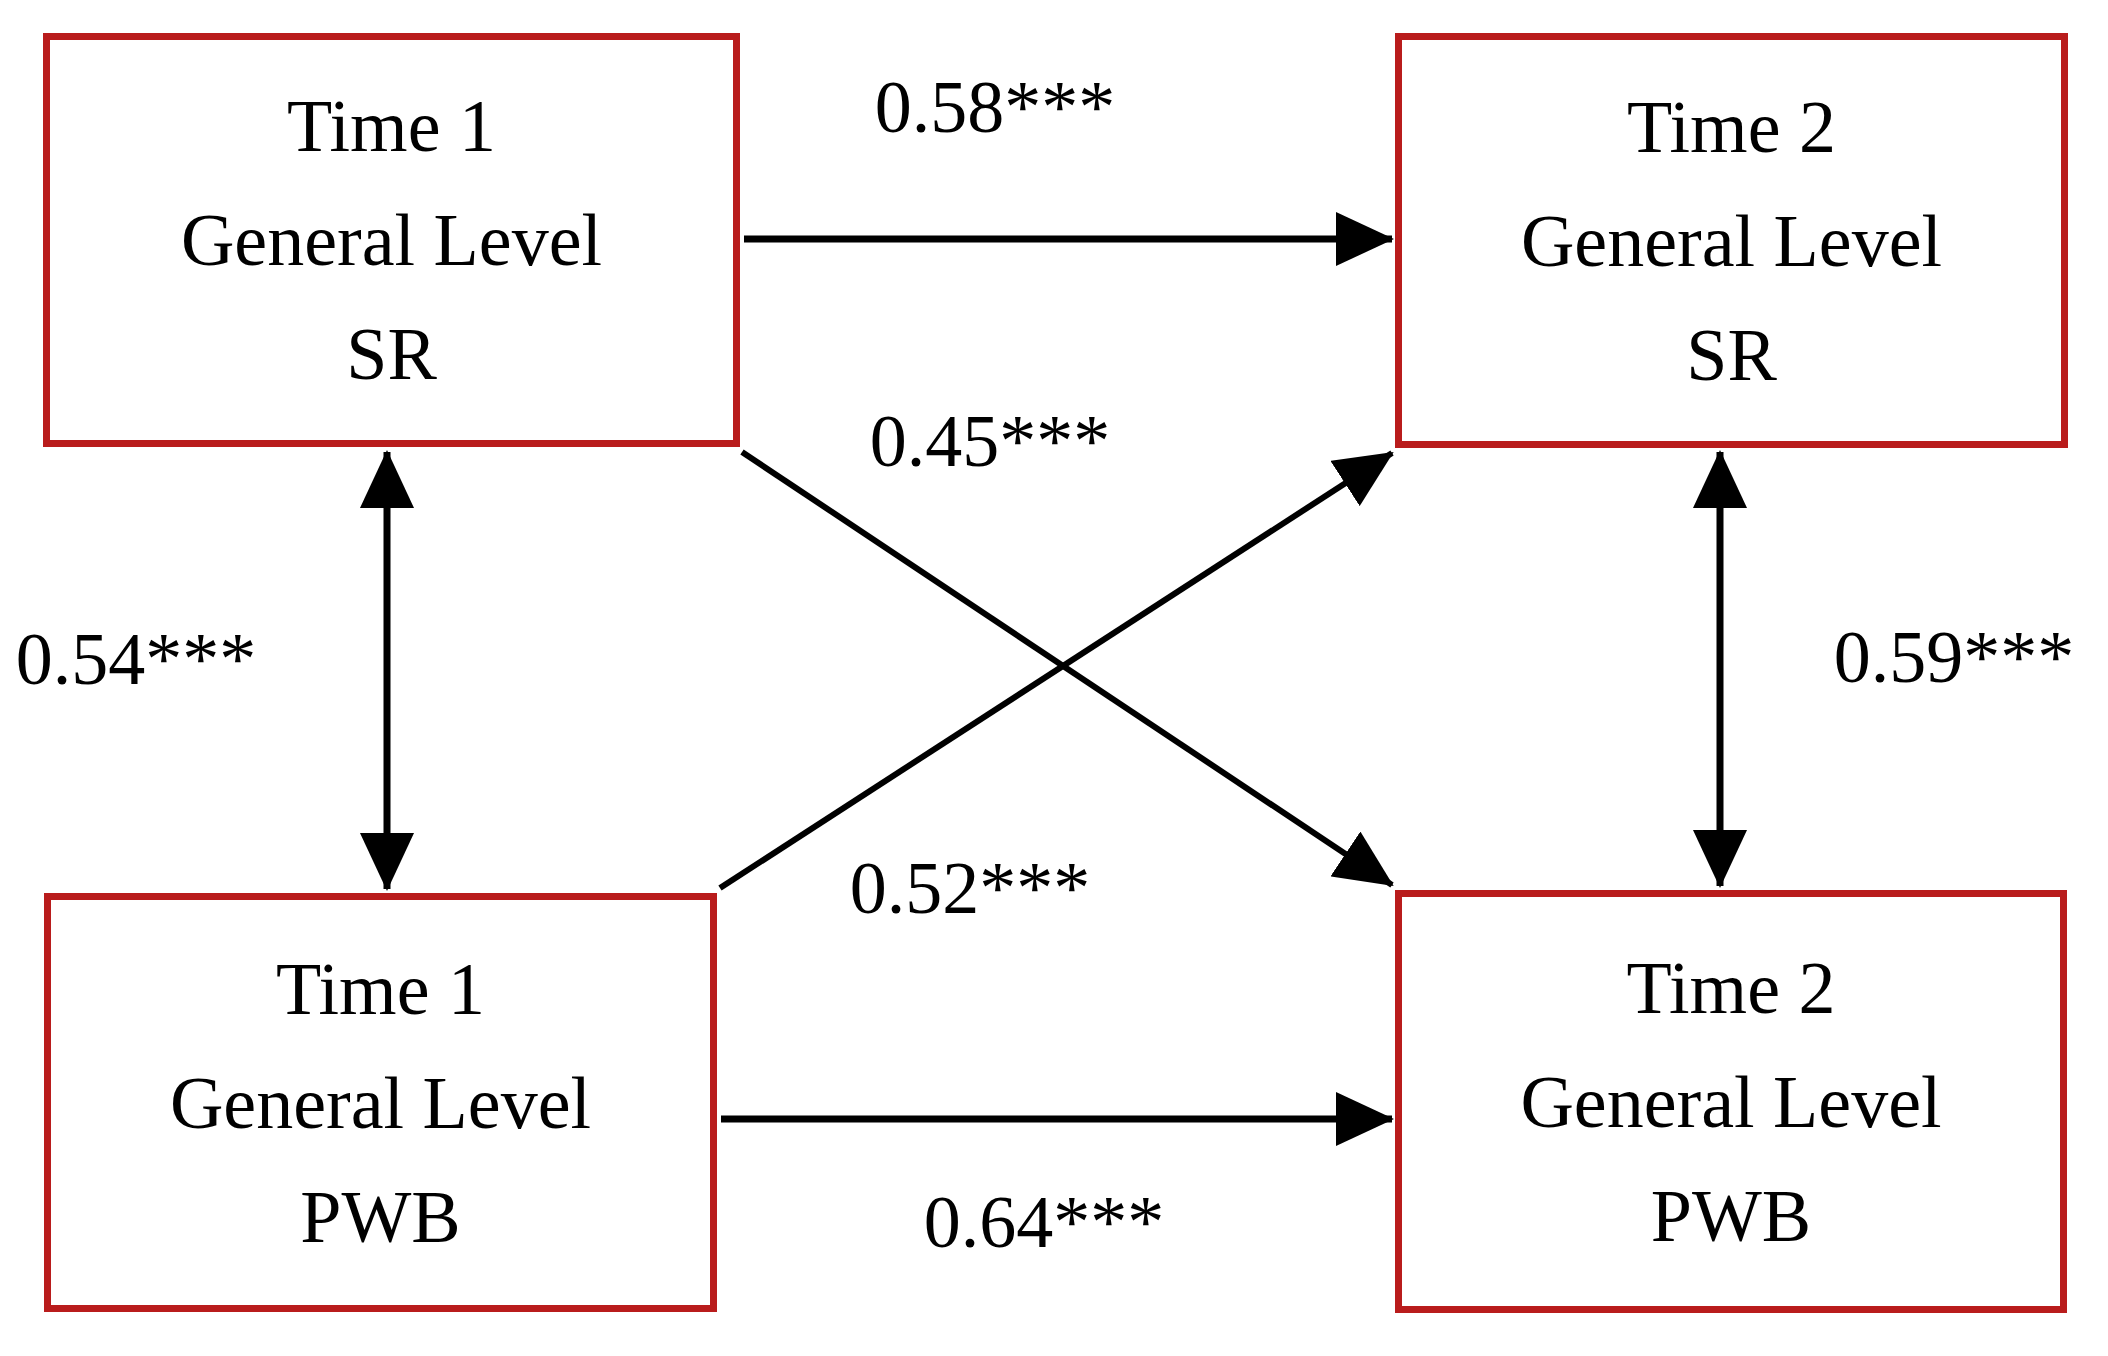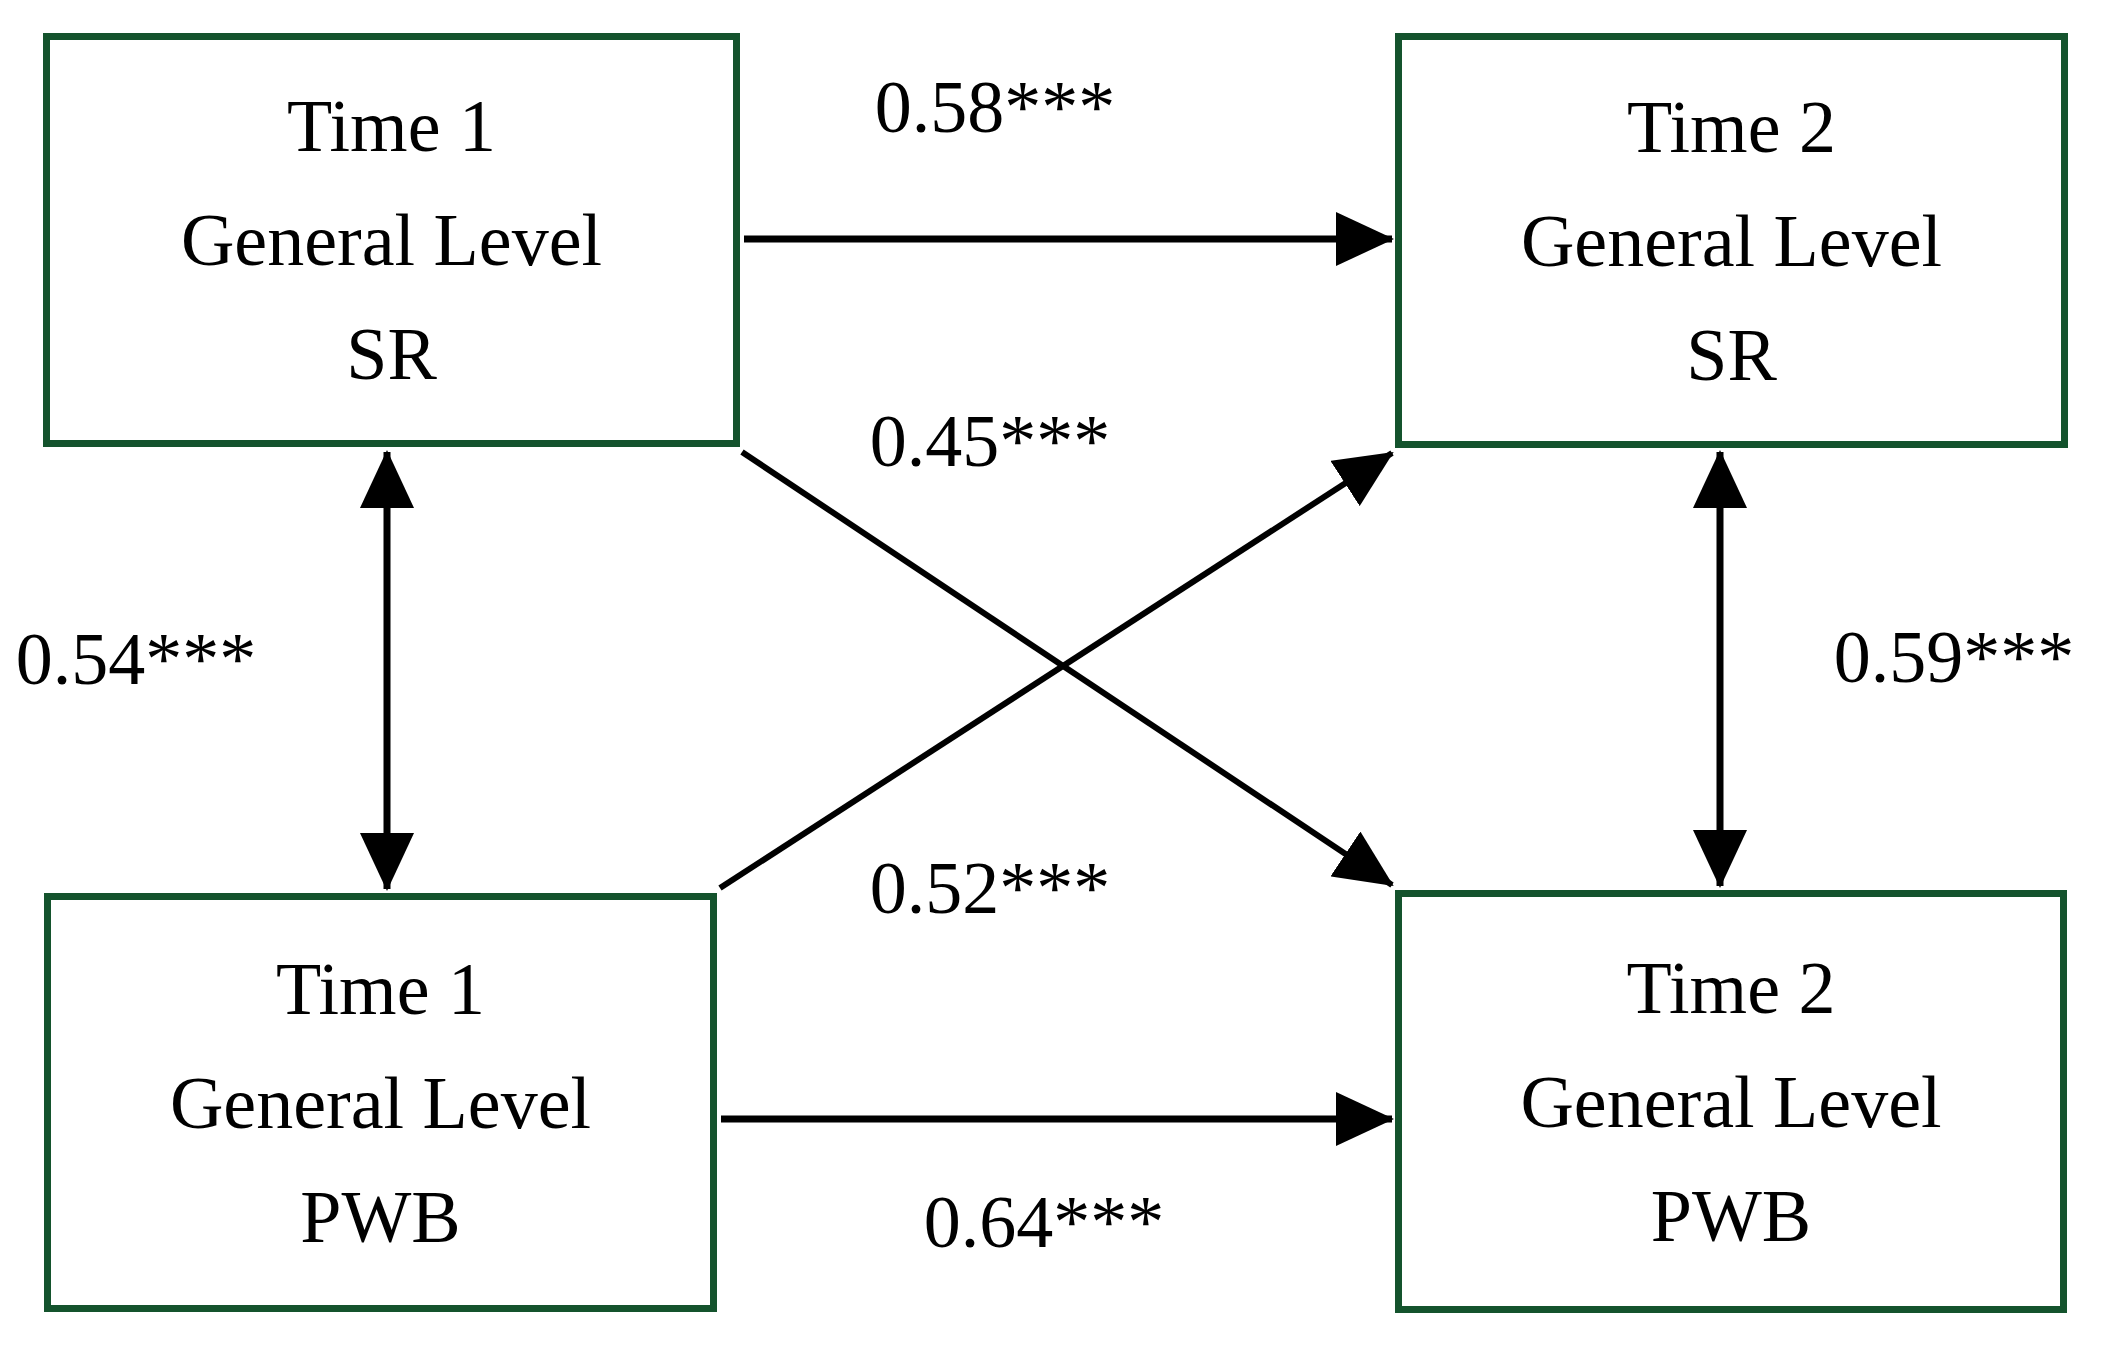--- a/index.html
+++ b/index.html
@@ -19,21 +19,21 @@
   #arrow-layer {
     position: absolute;
     left: 0;
     top: 0;
     width: 2108px;
     height: 1356px;
   }
   .node {
     position: absolute;
     box-sizing: border-box;
-    border: 7px solid #14532d;
+    border: 7px solid #b91c1c;
     background: #ffffff;
     display: flex;
     flex-direction: column;
     align-items: center;
     justify-content: center;
     text-align: center;
   }
   .node-line {
     font-size: 74px;
     line-height: 114px;
@@ -46,21 +46,21 @@
   .edge-label {
     position: absolute;
     transform: translate(-50%, -50%);
     font-size: 74px;
     white-space: nowrap;
   }
   #label-stability-sr   { left: 995px;  top: 107px; }
   #label-cross-up       { left: 990px;  top: 441px; }
   #label-corr-left      { left: 136px;  top: 659px; }
   #label-corr-right     { left: 1954px; top: 657px; }
-  #label-cross-down     { left: 990px;  top: 888px; text-align: right; }
+  #label-cross-down     { left: 970px;  top: 888px; text-align: right; }
   #label-stability-pwb  { left: 1044px; top: 1222px; text-align: right; }
 </style>
 </head>
 <body>
 
 <div id="figure">
 
   <svg id="arrow-layer" viewBox="0 0 2108 1356" xmlns="http://www.w3.org/2000/svg">
     <defs>
       <marker id="arrhead" markerUnits="userSpaceOnUse" markerWidth="60" markerHeight="54" refX="56" refY="27" orient="auto">

